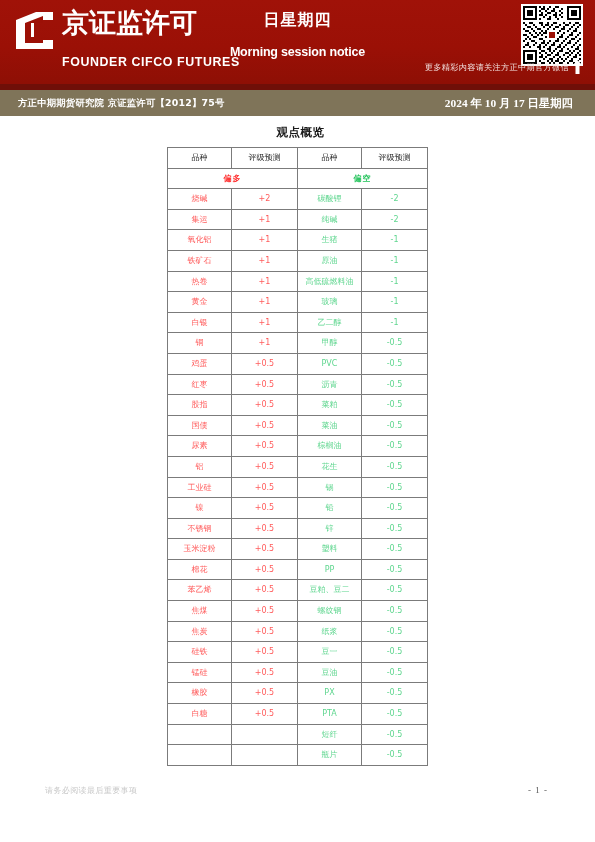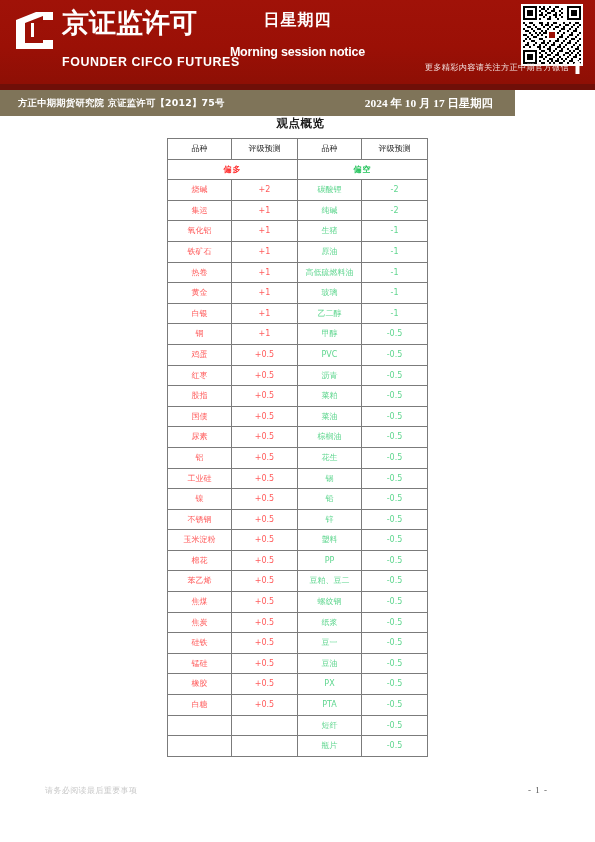--- a/index.html
+++ b/index.html
@@ -112,21 +112,21 @@
   
   .strip-dark {
     width: 595px;
     height: 6px;
     background: #6f0f08;
   }
 
   
   .infobar {
     position: relative;
-    width: 515px;
+    width: 595px;
     height: 26px;
     background: #7f7459;
     display: flex;
     align-items: center;
   }
   .infobar-left {
     position: absolute;
     left: 18px;
     color: #ffffff;
     font-family: "DejaVu Sans", "Liberation Sans", sans-serif;
@@ -151,20 +151,21 @@
     position: relative;
     width: 595px;
     background: #ffffff;
   }
   .section-title {
     text-align: center;
     font-family: "DejaVu Sans", "Liberation Sans", sans-serif;
     font-size: 11.5px;
     font-weight: bold;
     color: #1a1a1a;
+    margin-top: 9px;
     margin-bottom: 7px;
     letter-spacing: 0.5px;
     padding-left: 6px;
   }
 
   table.overview {
     border-collapse: collapse;
     margin: 0 auto;
     width: 260px;
     table-layout: fixed;

